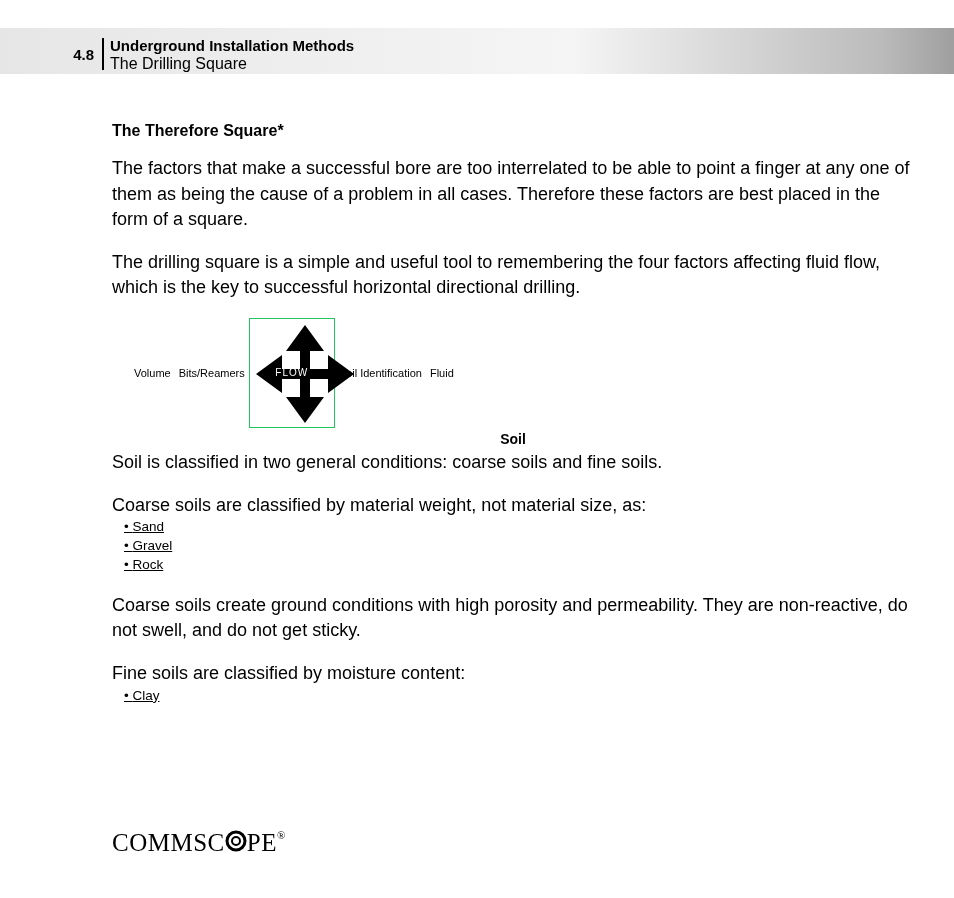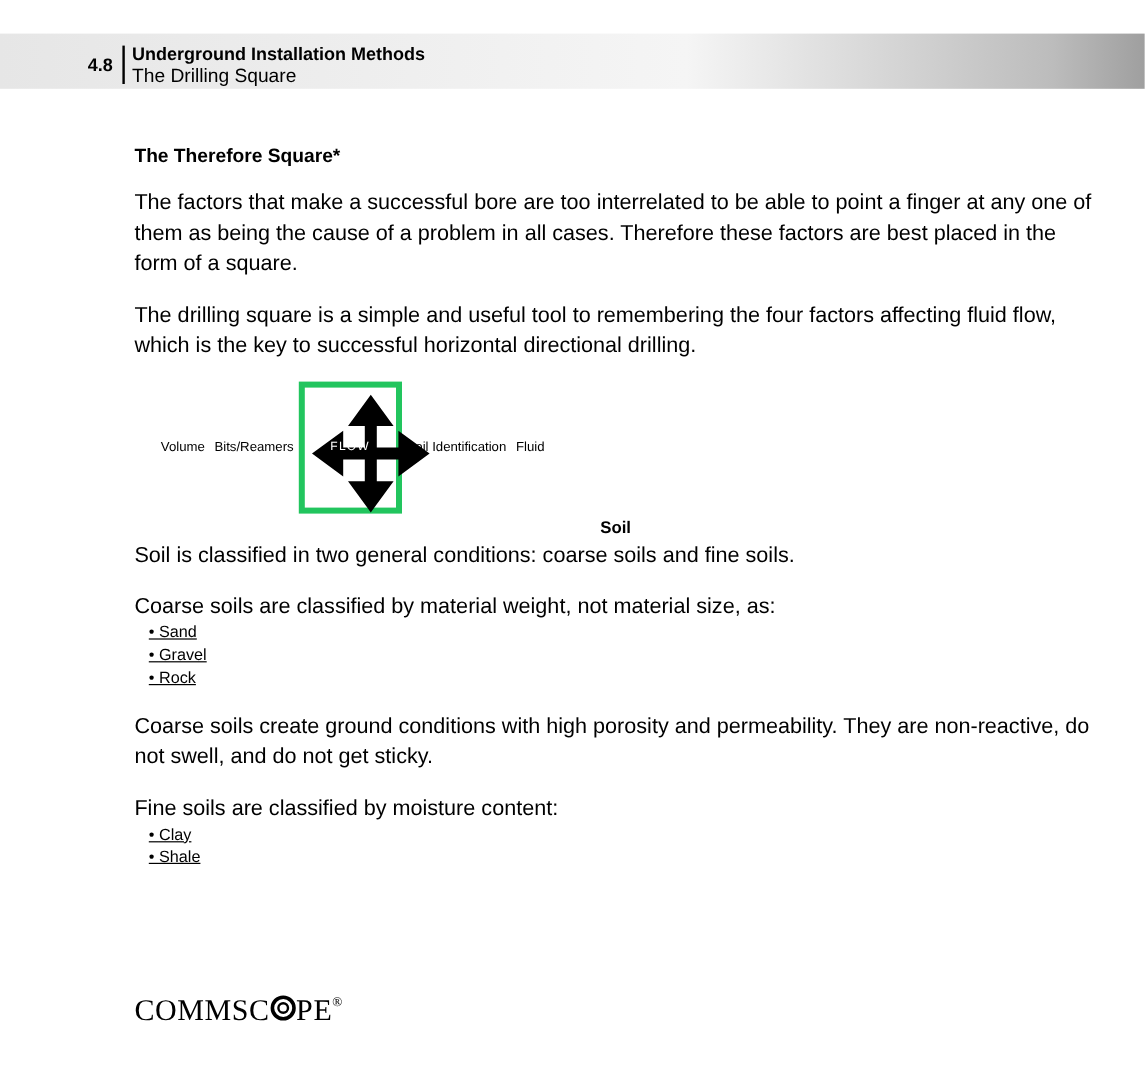--- a/index.html
+++ b/index.html
@@ -60,21 +60,21 @@
   .diag-side { font-size: 11px; }
   .diag-center {
     display: flex;
     align-items: center;
     gap: 4px;
   }
   .diag-label-top, .diag-label-bottom { font-size: 11px; }
   .diag-box {
     width: 86px;
     height: 110px;
-    border: 5px solid #22c55e;
+    border: 1px solid #22c55e;
     position: relative;
   }
   .flow-text {
     position: absolute;
     top: 50%; left: 50%;
     transform: translate(-50%, -50%);
     color: #fff;
     font-size: 10px;
     letter-spacing: 1px;
     z-index: 2;
@@ -131,21 +131,20 @@
   <div class="para" style="margin-bottom:0">Coarse soils are classified by material weight, not material size, as:</div>
   <ul class="list">
     <li>Sand</li>
     <li>Gravel</li>
     <li>Rock</li>
   </ul>
   <div class="para">Coarse soils create ground conditions with high porosity and permeability. They are non-reactive, do not swell, and do not get sticky.</div>
   <div class="para" style="margin-bottom:0">Fine soils are classified by moisture content:</div>
   <ul class="list">
     <li>Clay</li>
-    <li>Shale</li>
   </ul>
 </div>
 
 <div class="logo">
   <span>COMMSC</span><span class="o-ring"><svg width="22" height="22" viewBox="0 0 22 22">
         <circle cx="11" cy="11" r="9" fill="none" stroke="#000" stroke-width="3"></circle>
         <circle cx="11" cy="11" r="4" fill="none" stroke="#000" stroke-width="2"></circle>
       </svg></span><span>PE</span><span class="reg">®</span>
 </div>
 

